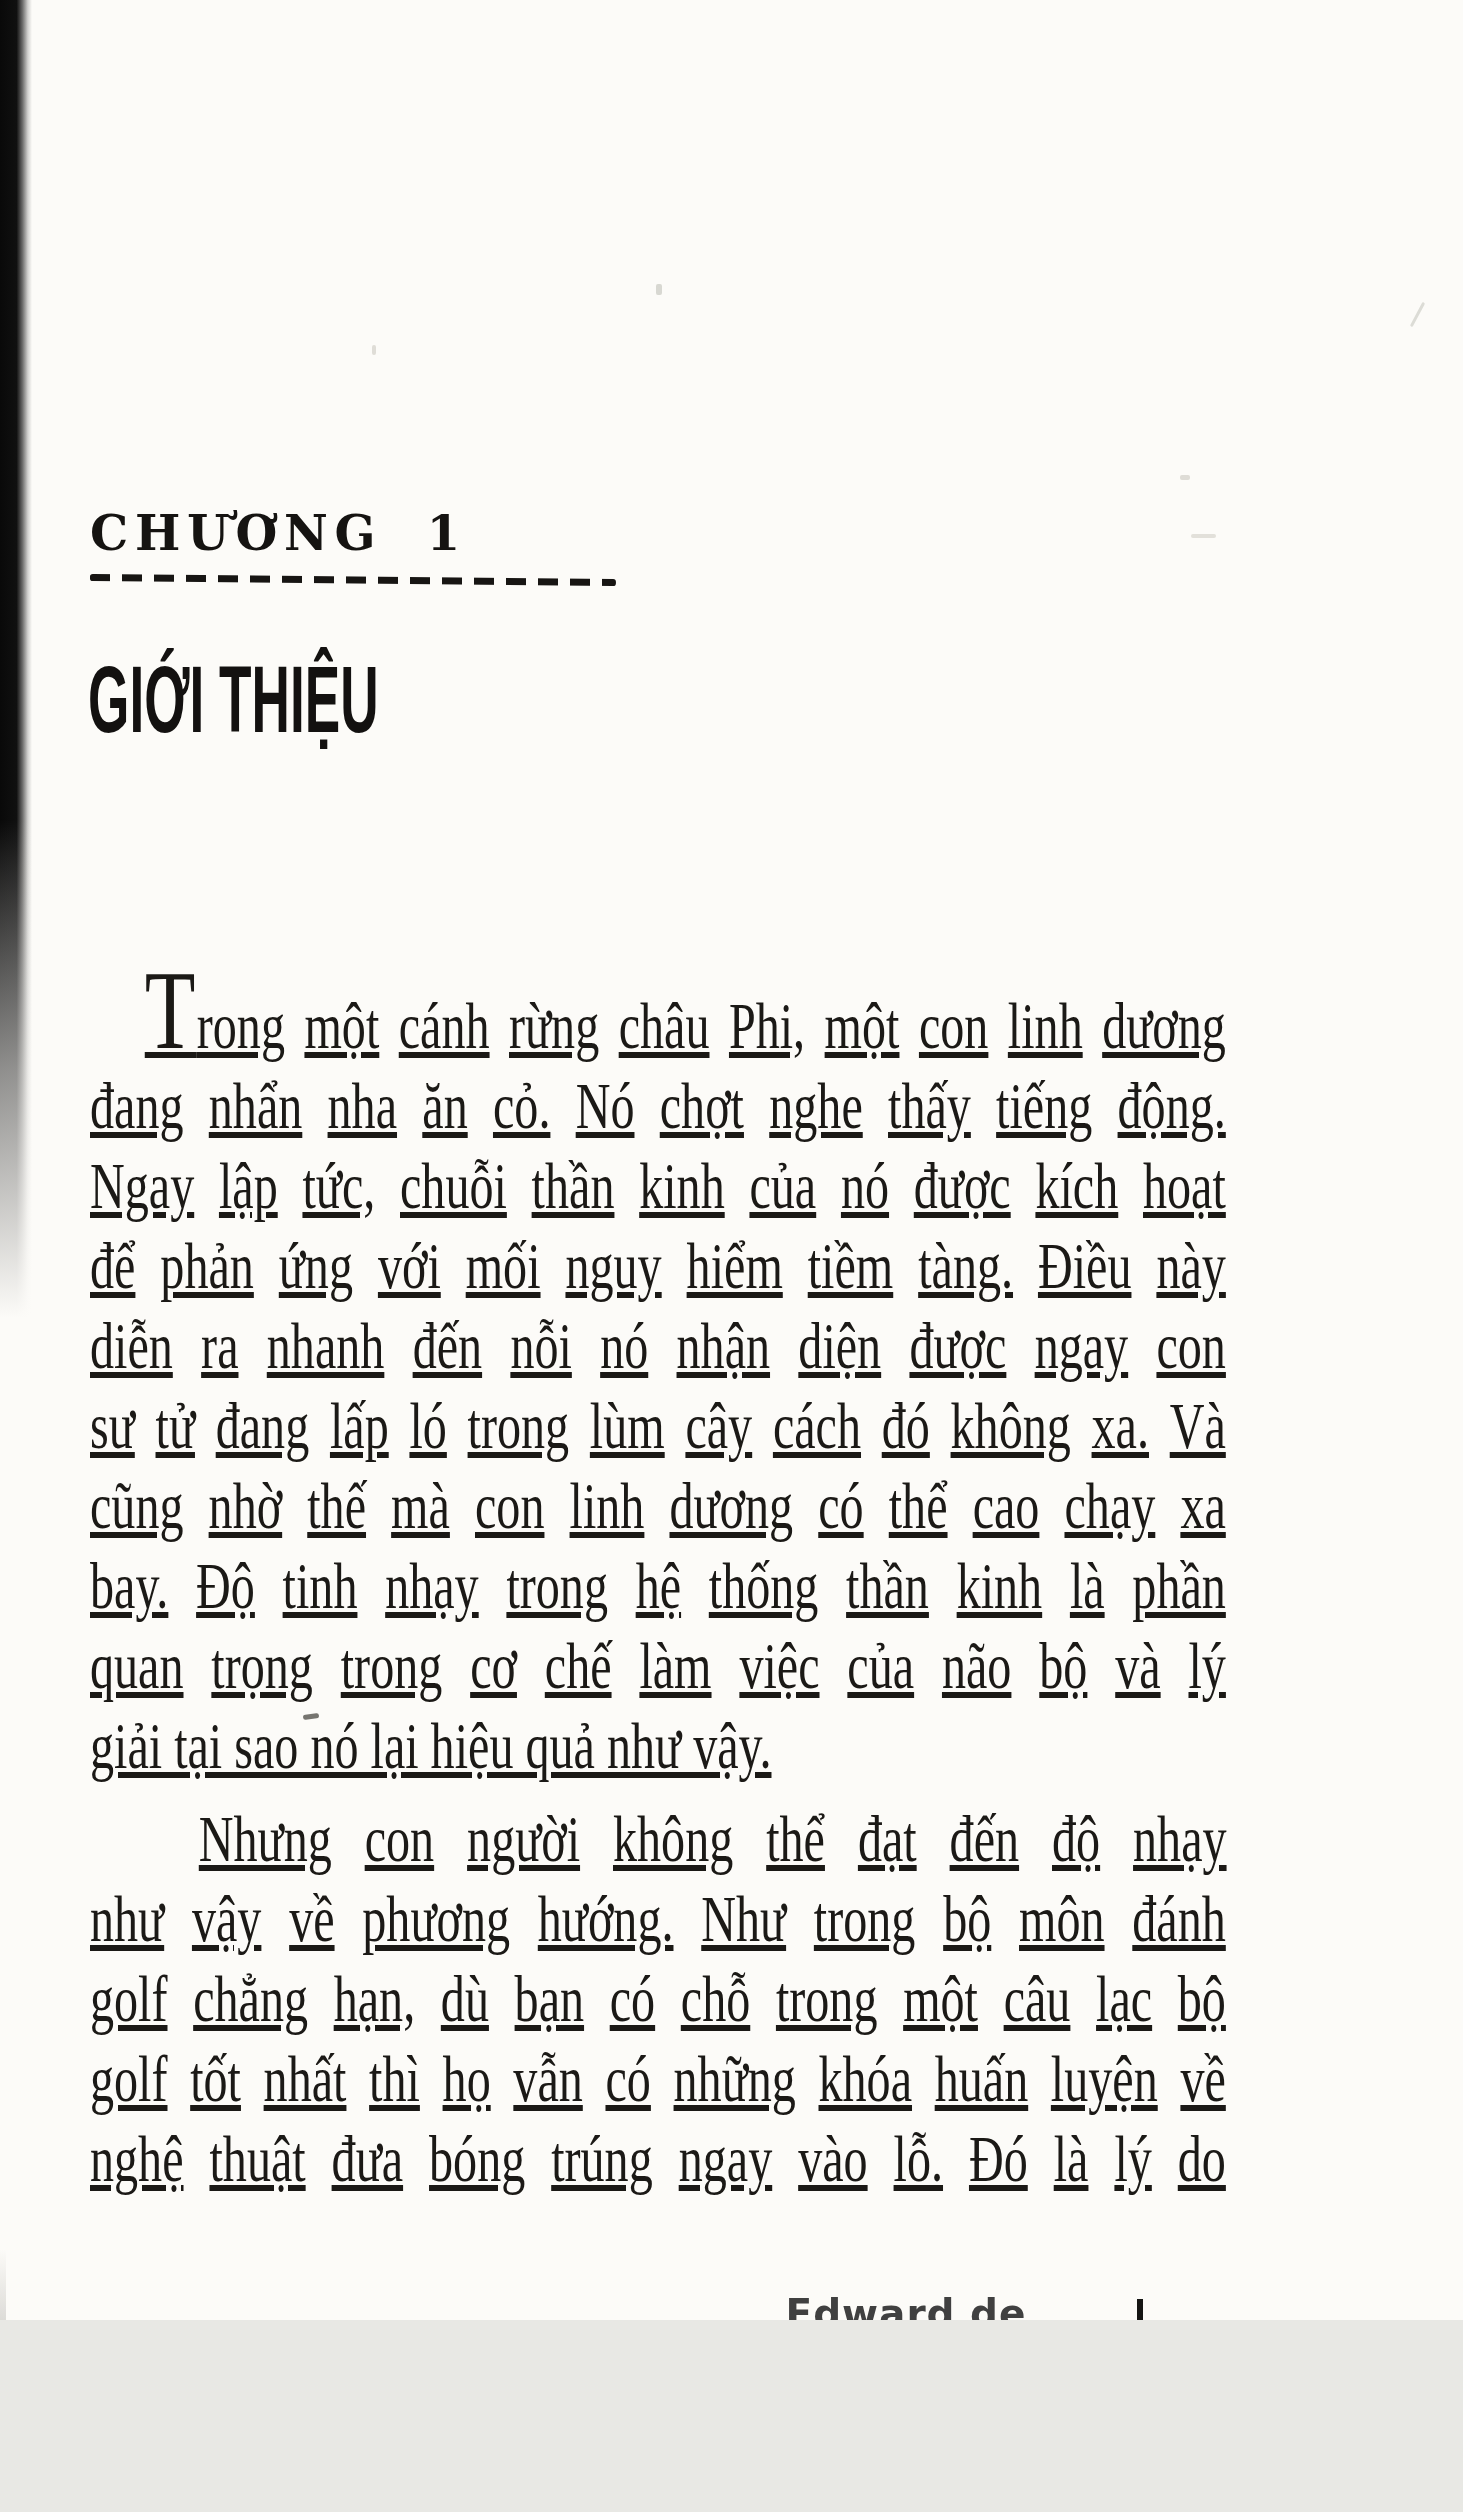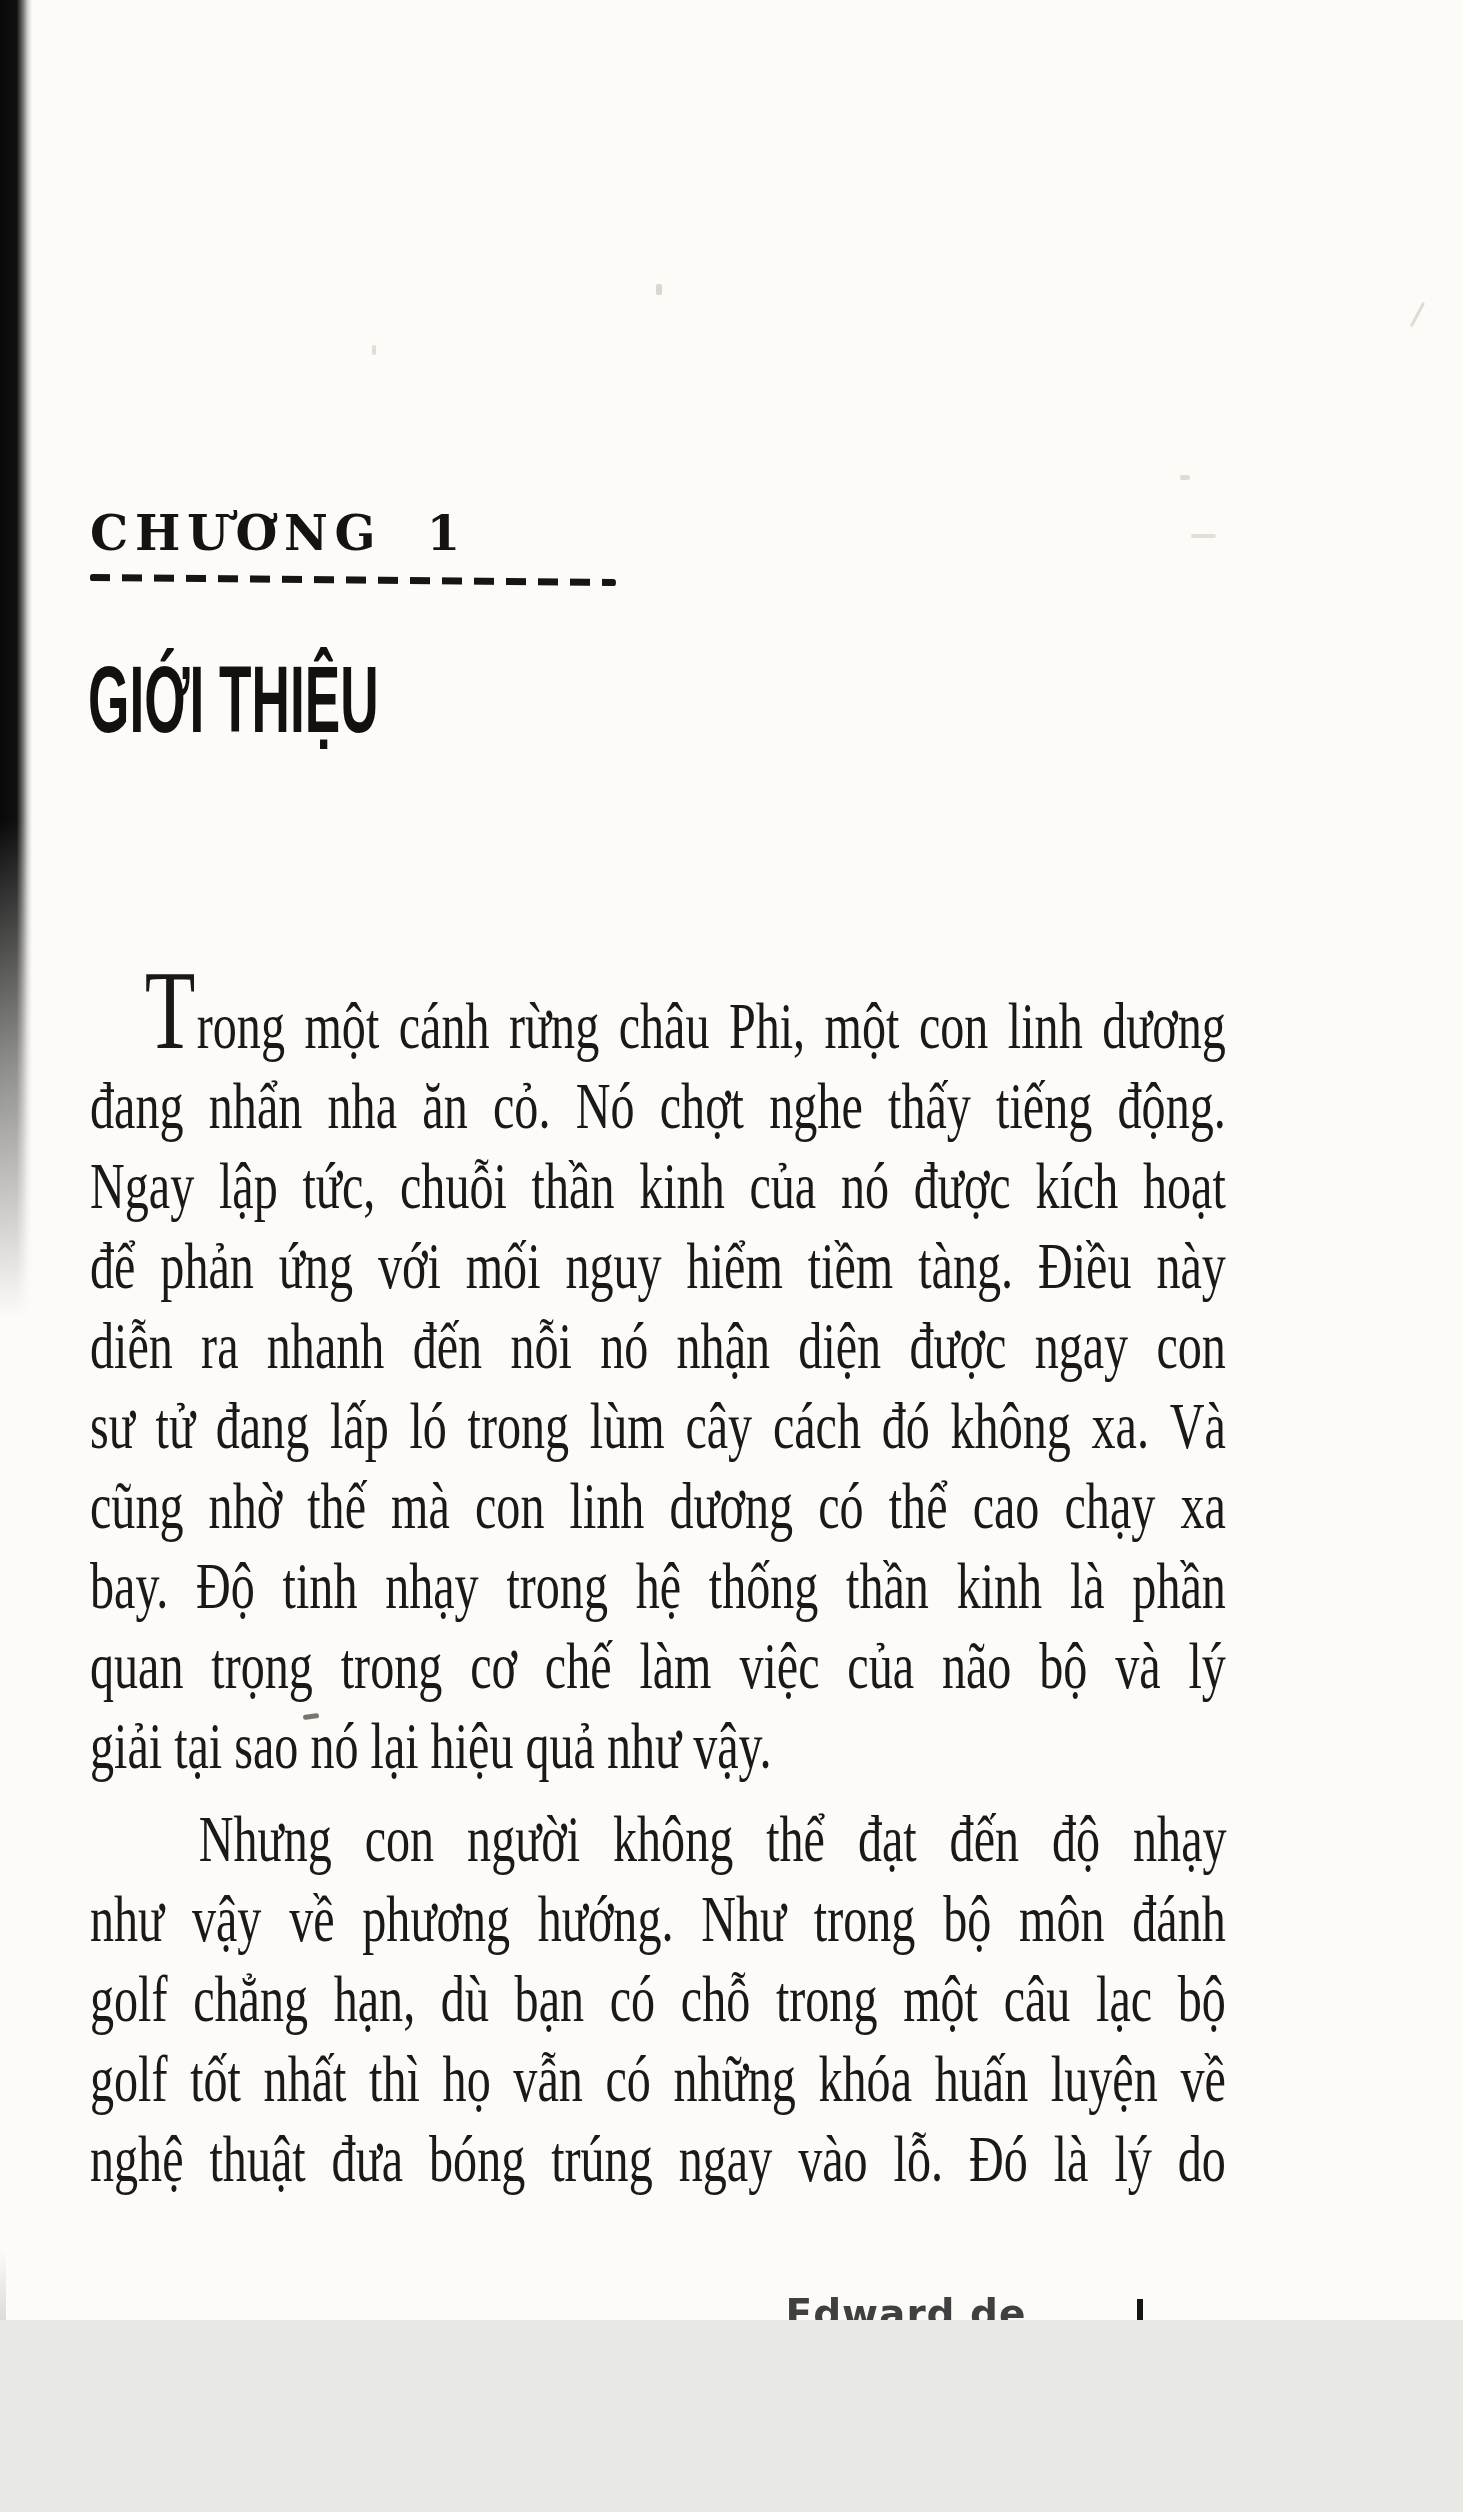--- a/index.html
+++ b/index.html
@@ -32,21 +32,21 @@
     background:repeating-linear-gradient(90deg,#171513 0 20px,rgba(0,0,0,0) 20px 32px);
     transform:rotate(0.55deg);transform-origin:0 0;border-radius:2.9px;
   }
   .chapter-title{
     position:absolute;left:88px;top:652px;
     font-family:"Liberation Sans", sans-serif;font-weight:800;
     font-size:95px;line-height:95px;letter-spacing:0px;color:#131110;
     transform:scaleX(0.56);transform-origin:0 0;white-space:nowrap;
   }
   
-  .body-text{position:absolute;left:90px;top:986px;width:1136px;}
+  .body-text{position:absolute;left:90px;top:986px;width:1136px;text-decoration:underline;}
   .bline{
     position:relative;height:80px;width:1535px;
     font-size:65px;line-height:80px;white-space:nowrap;
     transform:scaleX(0.74);transform-origin:0 0;color:#1b1916;
   }
   .bline.just{display:flex;justify-content:space-between;}
   .bline.para-start{margin-top:13.3px;}
   .bline .w{display:inline-block;white-space:pre;}
   .bline.has-drop{padding-left:74px;width:1461px;}
   .bline.indented{padding-left:147px;width:1389px;}

